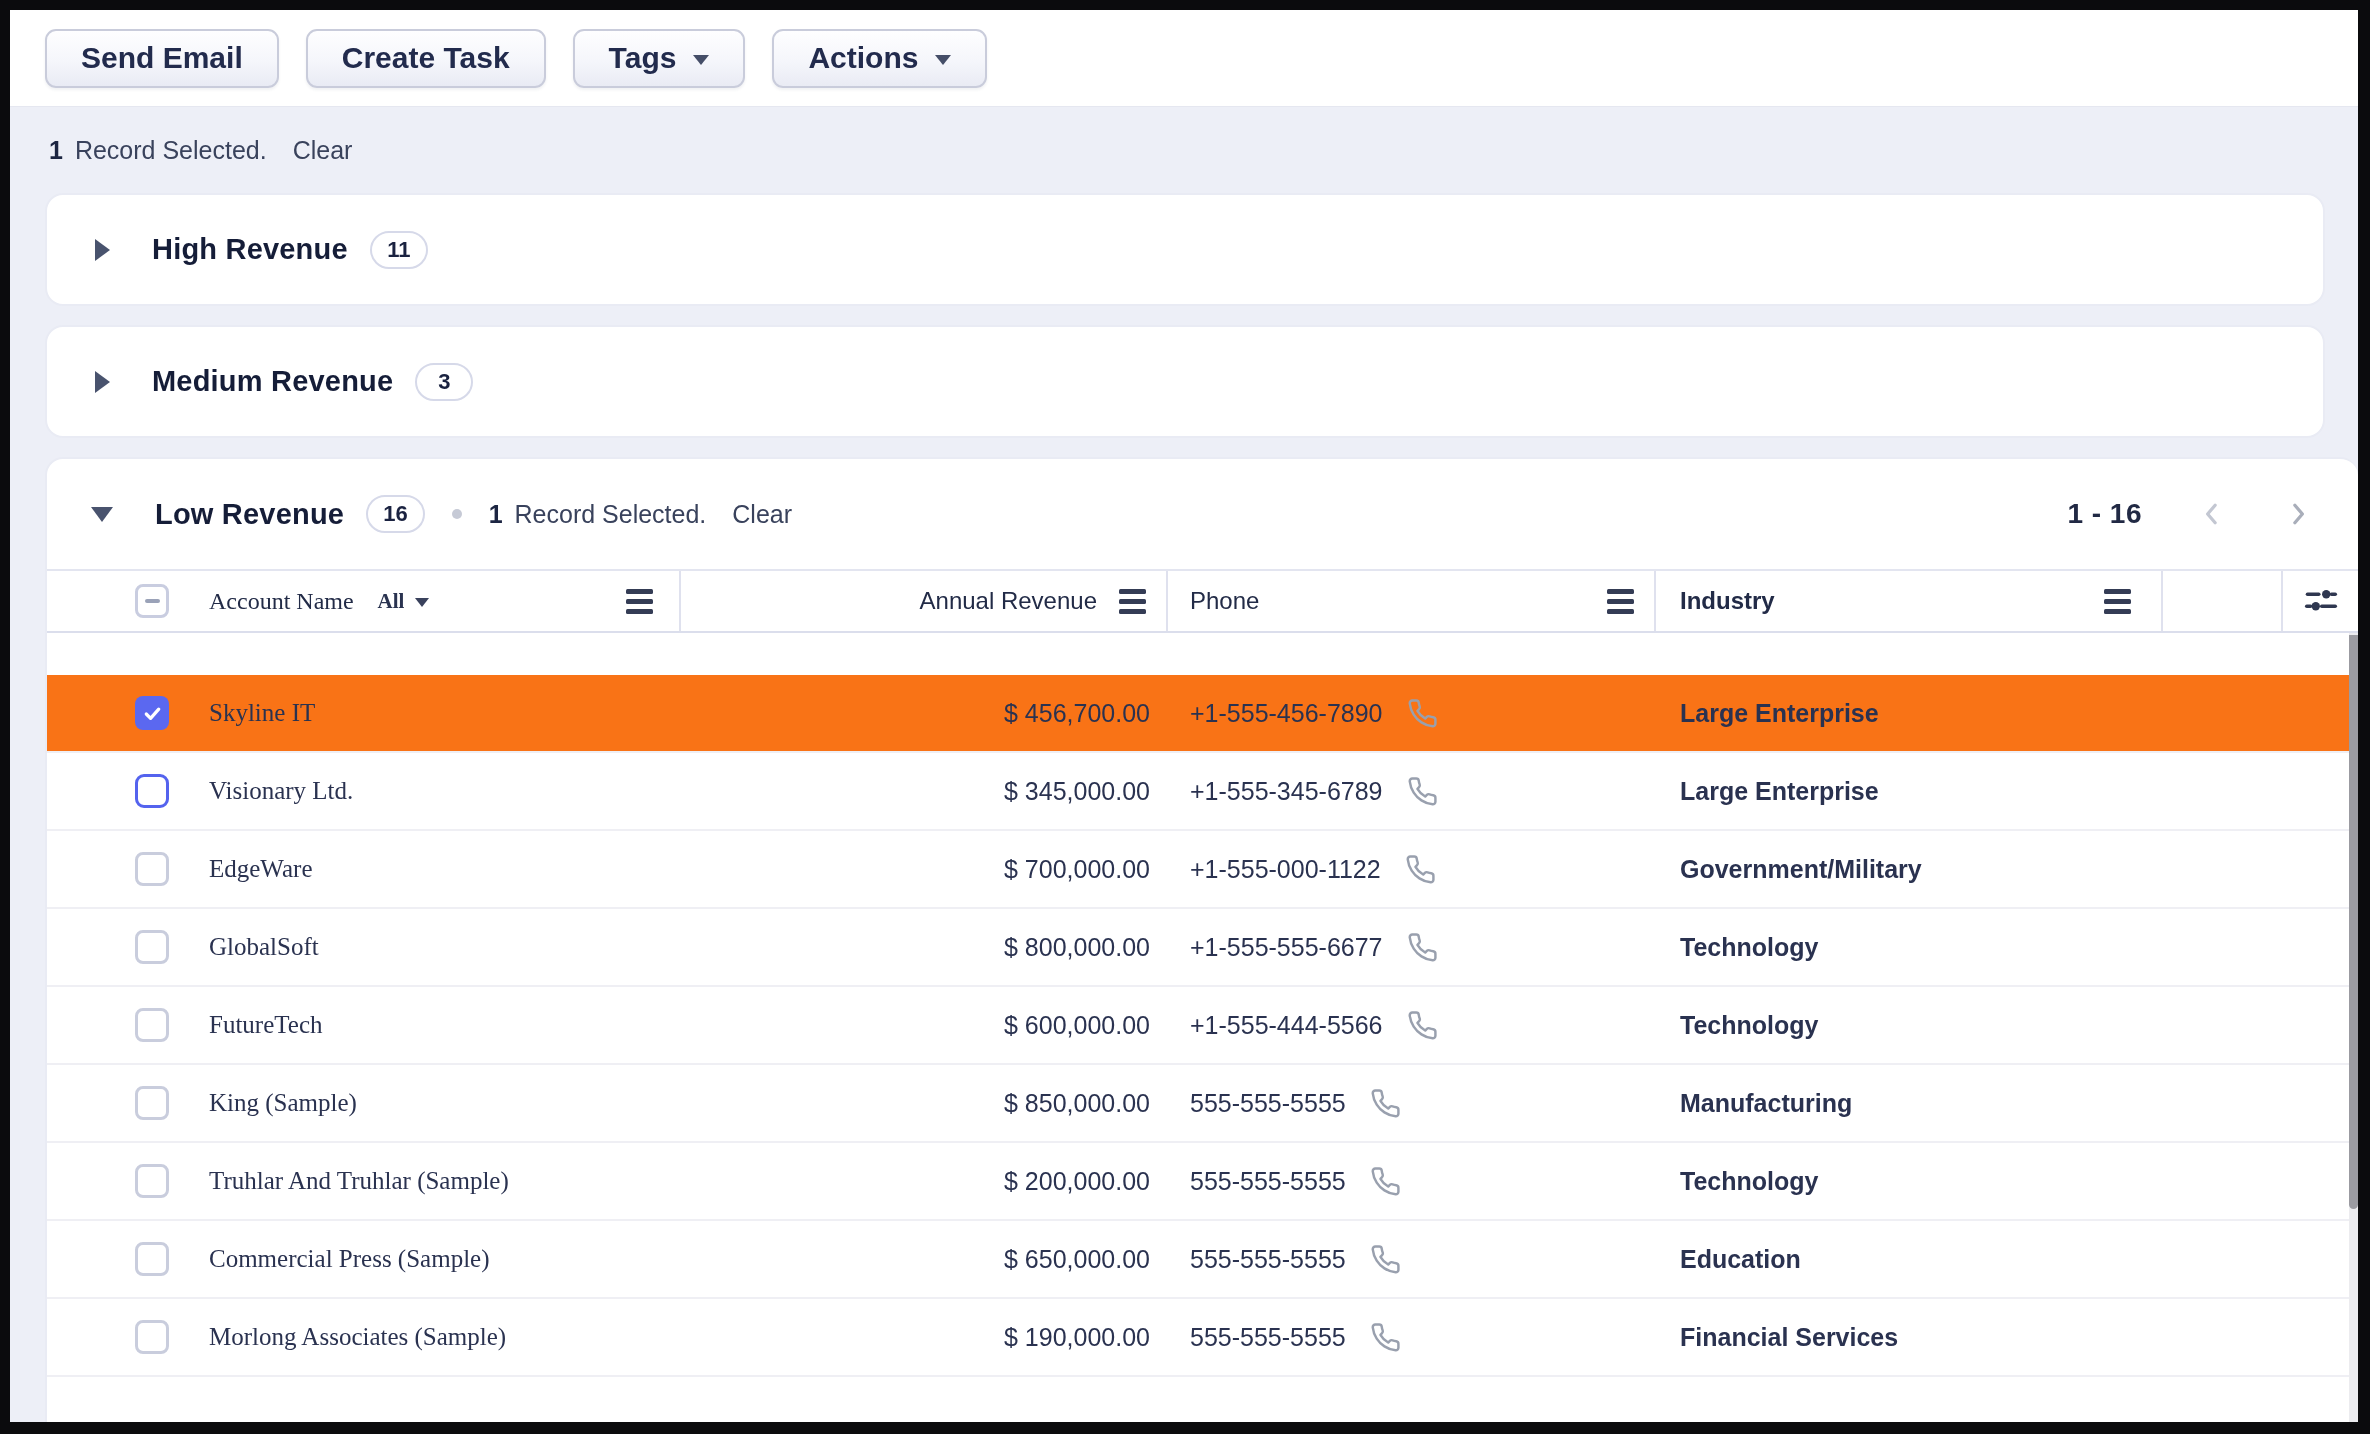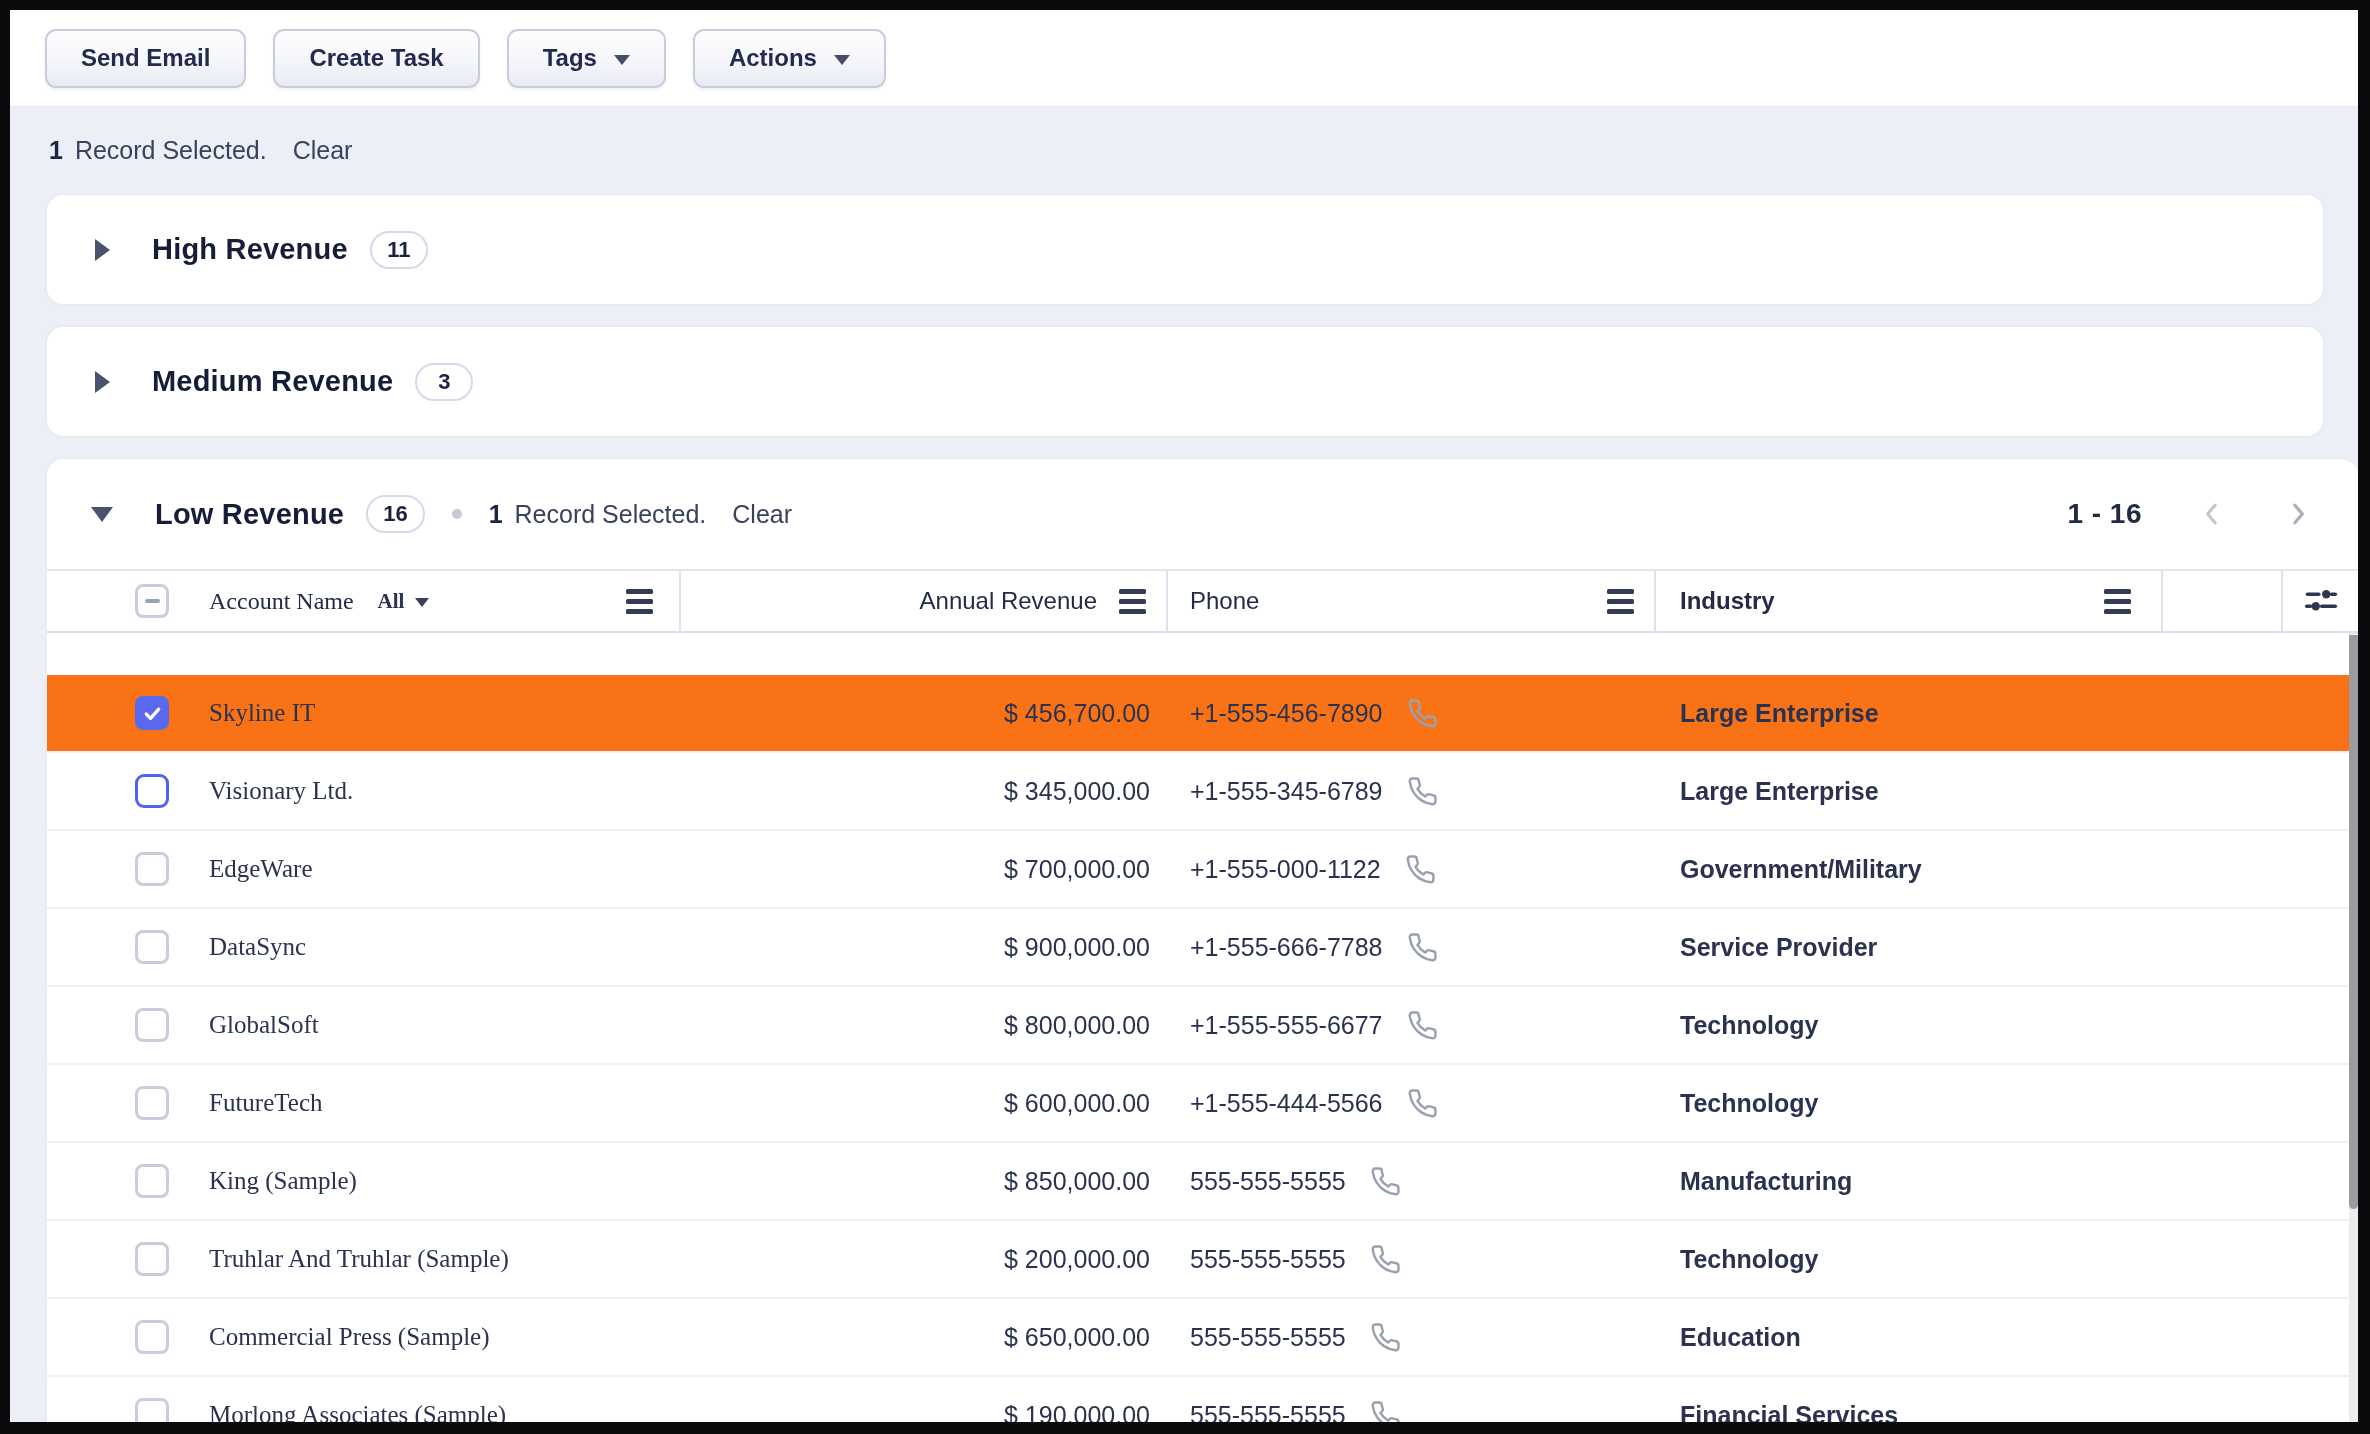--- a/index.html
+++ b/index.html
@@ -4,21 +4,21 @@
 <style>
   html,body{margin:0;padding:0;}
   body{width:2370px;height:1434px;background:#0b0b0d;font-family:"Liberation Sans",sans-serif;position:relative;overflow:hidden;}
   .viewport{position:absolute;inset:0;padding:10px 12px 12px 10px;box-sizing:border-box;}
   .frame{width:100%;height:100%;background:#edeff7;overflow:hidden;display:flex;flex-direction:column;box-sizing:border-box;}
 
   
   .toolbar{flex:0 0 97px;background:#fff;display:flex;align-items:center;padding-left:35px;gap:27px;border-bottom:1px solid #e5e7f0;box-sizing:border-box;}
   .btn{height:59px;display:inline-flex;align-items:center;gap:17px;padding:0 34px;border-radius:11px;
        border:2px solid #c9ccdb;background:linear-gradient(180deg,#fefeff 0%,#f5f6fb 55%,#e9ebf4 100%);
-       font-size:24px;font-weight:600;color:#222b4d;box-shadow:0 2px 3px rgba(40,50,90,.07);cursor:pointer;}
+       font-size:30px;font-weight:600;color:#222b4d;box-shadow:0 2px 3px rgba(40,50,90,.07);cursor:pointer;}
   .caret{width:0;height:0;border-left:8px solid transparent;border-right:8px solid transparent;border-top:10px solid #454e68;margin-top:3px;}
 
   
   .selbar{flex:0 0 86px;display:flex;align-items:center;padding-left:39px;font-size:25px;color:#39425c;}
   .selbar .cnt{font-weight:700;color:#1c2542;margin-right:12px;}
   .link{color:#39425c;text-underline-offset:7px;text-decoration-color:#a3a9bc;text-decoration-thickness:2px;margin-left:26px;cursor:pointer;}
 
   
   .gcard{margin:0 33px 19px 35px;flex:0 0 113px;background:#fff;border:2px solid #e9ebf4;border-radius:18px;
          display:flex;align-items:center;padding:0 30px;box-sizing:border-box;cursor:pointer;}
@@ -266,38 +266,20 @@
               </span>
             </div>
             <div class="cell w-ind">Government/Military</div>
             <div class="cell w-spacer"></div>
             <div class="cell w-action"></div>
           </div>
           <div class="trow">
             <div class="cell w-check">
               <span class="cb normal"></span>
             </div>
-            <div class="cell w-name">DataSync</div>
-            <div class="cell w-rev c-rev">$ 900,000.00</div>
-            <div class="cell w-phone c-phone">
-              <span>+1-555-666-7788</span>
-              <span class="phicon">
-                <svg viewBox="0 0 24 24">
-                  <path d="M22 16.92v3a2 2 0 0 1-2.18 2 19.79 19.79 0 0 1-8.63-3.07 19.5 19.5 0 0 1-6-6 19.79 19.79 0 0 1-3.07-8.67A2 2 0 0 1 4.11 2h3a2 2 0 0 1 2 1.72 12.84 12.84 0 0 0 .7 2.81 2 2 0 0 1-.45 2.11L8.09 9.91a16 16 0 0 0 6 6l1.27-1.27a2 2 0 0 1 2.11-.45 12.84 12.84 0 0 0 2.81.7A2 2 0 0 1 22 16.92z"></path>
-                </svg>
-              </span>
-            </div>
-            <div class="cell w-ind">Service Provider</div>
-            <div class="cell w-spacer"></div>
-            <div class="cell w-action"></div>
-          </div>
-          <div class="trow">
-            <div class="cell w-check">
-              <span class="cb normal"></span>
-            </div>
             <div class="cell w-name">GlobalSoft</div>
             <div class="cell w-rev c-rev">$ 800,000.00</div>
             <div class="cell w-phone c-phone">
               <span>+1-555-555-6677</span>
               <span class="phicon">
                 <svg viewBox="0 0 24 24">
                   <path d="M22 16.92v3a2 2 0 0 1-2.18 2 19.79 19.79 0 0 1-8.63-3.07 19.5 19.5 0 0 1-6-6 19.79 19.79 0 0 1-3.07-8.67A2 2 0 0 1 4.11 2h3a2 2 0 0 1 2 1.72 12.84 12.84 0 0 0 .7 2.81 2 2 0 0 1-.45 2.11L8.09 9.91a16 16 0 0 0 6 6l1.27-1.27a2 2 0 0 1 2.11-.45 12.84 12.84 0 0 0 2.81.7A2 2 0 0 1 22 16.92z"></path>
                 </svg>
               </span>
             </div>

